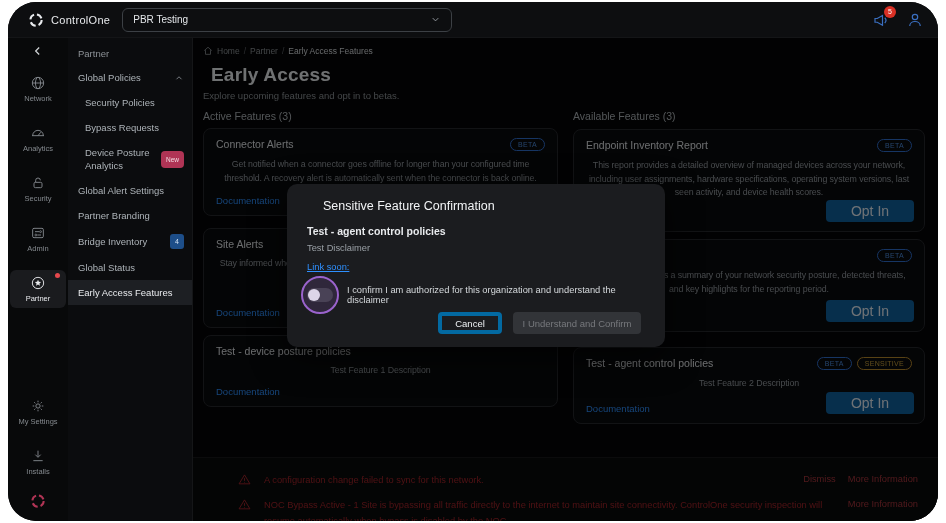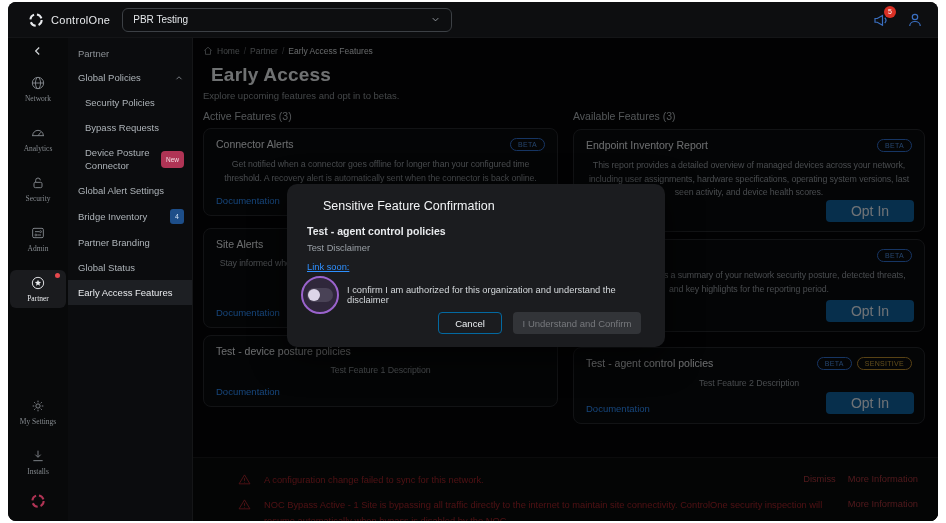--- a/index.html
+++ b/index.html
@@ -1,34 +1,34 @@
 <!DOCTYPE html>
 <html><head>
 <meta charset="utf-8">
 <style>
   * { margin:0; padding:0; box-sizing:border-box; }
   html,body { width:946px; height:523px; background:#ffffff; font-family:"Liberation Sans", sans-serif; overflow:hidden; }
-  .window { position:absolute; left:8px; top:2px; width:930px; height:519px; background:#060607; border-radius:8px; overflow:hidden; }
+  .window { position:absolute; left:8px; top:2px; width:930px; height:519px; background:#060607; border-radius:28px; overflow:hidden; }
 
   
   .topbar { position:absolute; left:0; top:0; width:100%; height:36px; background:#0d0e10; display:flex; align-items:center; padding:0 14px 0 20px; border-bottom:1px solid #141517; }
   .brand { display:flex; align-items:center; gap:7px; }
   .brand-name { color:#e8eaed; font-size:11px; letter-spacing:.3px; }
   .org-selector { margin-left:12px; width:330px; height:24px; border:1px solid #3c4045; border-radius:6px; display:flex; align-items:center; padding:0 10px; color:#e4e7ea; font-size:10px; background:#0d0e10; }
   .org-selector .chev { margin-left:auto; }
   .topbar-right { margin-left:auto; display:flex; align-items:center; gap:16px; }
   .icon-btn { position:relative; width:18px; height:18px; color:#3a6fc0; }
   .noti-badge { position:absolute; top:-5px; right:-6px; min-width:12px; height:12px; border-radius:7px; background:#d93025; color:#fff; font-size:7px; line-height:12px; text-align:center; padding:0 2px; }
 
   
   .rail { position:absolute; left:0; top:36px; width:60px; bottom:0; background:#08090a; display:flex; flex-direction:column; align-items:center; }
   .rail-back { margin-top:6px; color:#cfd3d6; width:14px; height:14px; }
   .rail-item { position:relative; width:56px; margin-top:12px; display:flex; flex-direction:column; align-items:center; gap:3px; color:#84898e; padding:5px 0; border-radius:6px; }
   .rail-item:first-of-type { margin-top:26px; }
-  .rail-item .lbl { font-size:7.5px;font-family:Liberation Serif, serif; }
+  .rail-item .lbl { font-size:7.5px; }
   .rail-item.active { background:#1a1b1e; color:#e8eaed; }
   .rail-dot { position:absolute; top:3px; right:6px; width:5px; height:5px; border-radius:50%; background:#e5484d; }
   .rail-spacer { flex:1; }
   .rail-bottom { margin-top:0; }
   .rail-logo { margin:12px 0 12px; width:16px; height:16px; }
 
   
   .sidebar { position:absolute; left:60px; top:36px; width:125px; bottom:0; background:#0b0c0e; border-right:1px solid #151618; }
   .sidebar-title { padding:10px 10px 6px; color:#8d9297; font-size:9.5px; }
   .side-item { position:relative; display:flex; align-items:center; padding:6px 8px 6px 10px; color:#aeb4b9; font-size:9.5px; line-height:13px; cursor:pointer; }
@@ -84,21 +84,21 @@
   .modal-title { font-size:12.5px; font-weight:normal; color:#f2f4f6;margin-left:16px; }
   .modal-feature { margin-top:12px; font-size:10.5px; font-weight:bold; color:#e8eaed; }
   .modal-disclaimer { margin-top:6px; font-size:9.3px; color:#9aa0a6; }
   .modal-link { margin-top:9px; font-size:9.3px; color:#2e90ff; text-decoration:underline; display:inline-block; cursor:pointer; }
   .toggle-row { margin-top:11px; display:flex; align-items:center; position:relative; }
   .toggle { position:relative; width:26px; height:14px; border-radius:8px; background:#3a3c40; flex:none; cursor:pointer; }
   .toggle-knob { position:absolute; left:1px; top:1px; width:12px; height:12px; border-radius:50%; background:#e9ebee; }
   .halo { position:absolute; left:-6px; top:50%; transform:translateY(-50%); width:38px; height:38px; border-radius:50%; border:2.5px solid #9a63cc; background:rgba(154,99,204,.16); pointer-events:none; }
   .toggle-label { margin-left:14px; font-size:9.3px; color:#d6dadd; }
   .modal-buttons { position:absolute; right:24px; bottom:13px; display:flex; gap:11px; }
-  .btn-cancel { width:64px; height:22px; background:transparent; border:1px solid #0369a1; border-radius:4px; color:#eef1f4; font-size:9.5px; cursor:pointer; font-family:inherit; }
+  .btn-cancel { width:64px; height:22px; background:transparent; border:4px solid #0369a1; border-radius:4px; color:#eef1f4; font-size:9.5px; cursor:pointer; font-family:inherit; }
   .btn-confirm { width:128px; height:22px; background:#323438; border:none; border-radius:4px; color:#77797d; font-size:9.5px; font-family:inherit; }
 
   svg { display:block; }
 </style>
 </head>
 <body>
 
 <div class="window">
 
   <div class="topbar">
@@ -212,34 +212,34 @@
           <polyline points="6,15 12,9 18,15" fill="none" stroke="currentColor" stroke-width="2"></polyline>
         </svg>
     </div>
     <div class="side-item indent">
       <span>Security Policies</span>
     </div>
     <div class="side-item indent">
       <span>Bypass Requests</span>
     </div>
     <div class="side-item indent">
-      <span style="max-width:72px">Device Posture Connector</span>
+      <span style="max-width:72px">Device Posture Analytics</span>
       <span class="grow"></span>
       <span class="badge-new">New</span>
     </div>
     <div class="side-item">
       <span>Global Alert Settings</span>
+    </div>
+    <div class="side-item">
+      <span>Partner Branding</span>
     </div>
     <div class="side-item">
       <span>Bridge Inventory</span>
       <span class="grow"></span>
       <span class="badge-count">4</span>
-    </div>
-    <div class="side-item">
-      <span>Partner Branding</span>
     </div>
     <div class="side-item">
       <span>Global Status</span>
     </div>
     <div class="side-item active">
       <span>Early Access Features</span>
     </div>
   </div>
 
   <div class="main">

